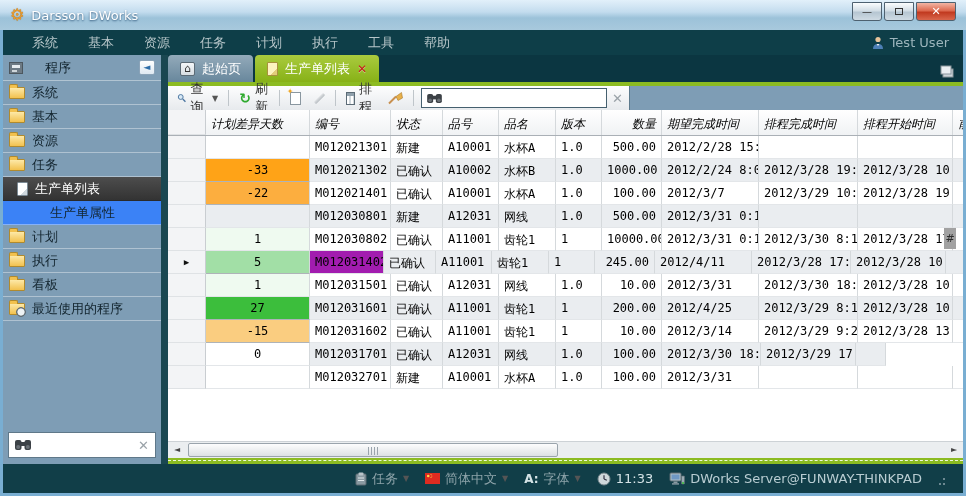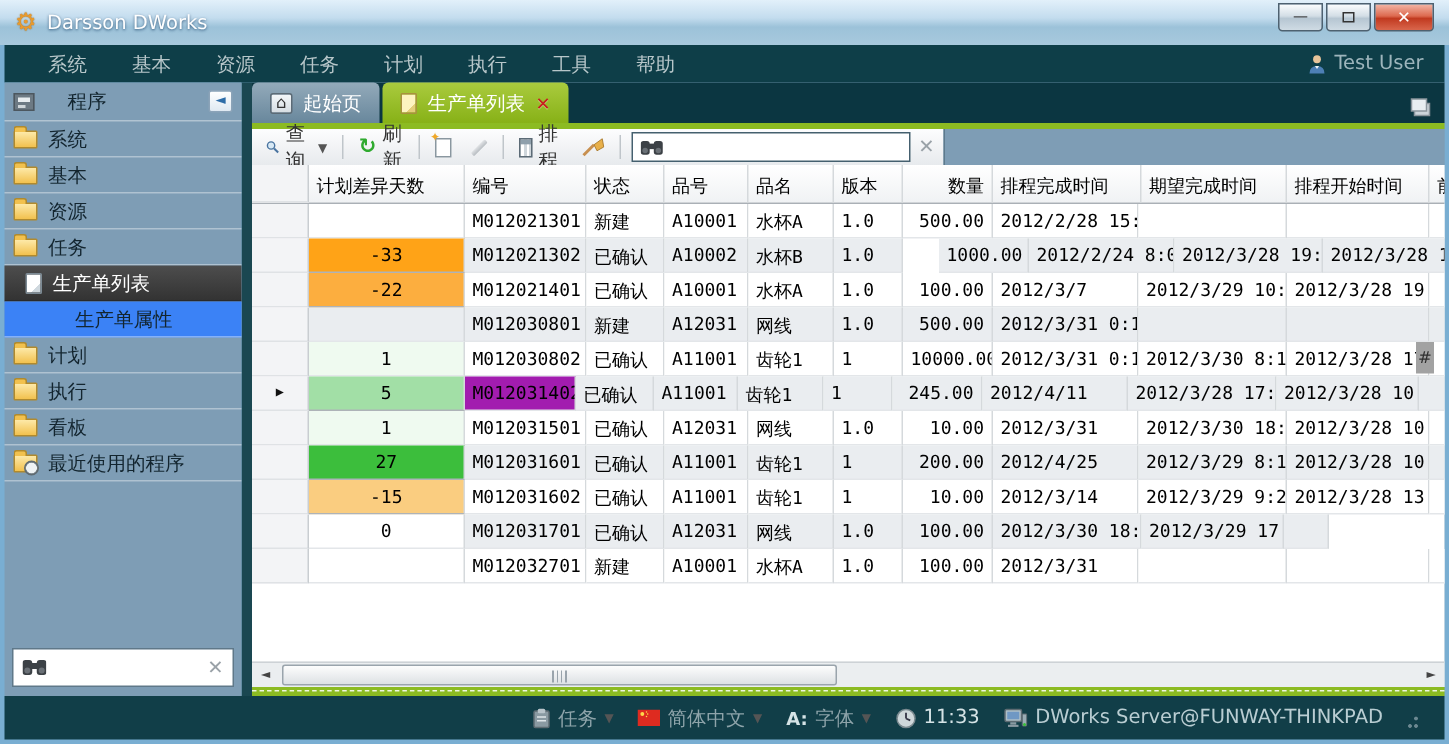--- a/index.html
+++ b/index.html
@@ -88,21 +88,21 @@
     background-image:linear-gradient(#8fa0ac 3px,transparent 3px),
       repeating-linear-gradient(90deg,#fff 0 2px,transparent 2px 4px);}
   .tool-search{flex:1;display:flex;align-items:center;background:#fff;border:1px solid #45606f;
     height:20px;padding:0 5px;gap:5px;}
   .tool-search input{flex:1;border:none;outline:none;font-size:12px;min-width:0;}
 
   
   .grid{flex:1;background:#fff;position:relative;overflow:hidden;}
   .thead{display:flex;height:26px;background:linear-gradient(#fff,#f0f2f4);border-bottom:1px solid #aab0b6;}
   .hcell{flex:none;font-size:12px;color:#000;padding:6px 5px 16px 5px;border-right:1px solid #d5d9dc;
-    white-space:nowrap;overflow:hidden;cursor:pointer;}
+    white-space:nowrap;overflow:hidden;cursor:pointer;font-style:italic;}
   .trow{display:flex;height:23px;}
   .tcell{flex:none;font-size:12px;color:#000;padding:4px 5px 0 5px;border-right:1px solid #d5d9dc;
     border-bottom:1px solid #e3e6e9;white-space:nowrap;overflow:hidden;
     font-family:"DejaVu Sans Mono","DejaVu Sans",sans-serif;}
   .rowhead{background:#f3f4f6;border-right:1px solid #c9cdd1;border-bottom:1px solid #dfe2e5;
     text-align:center;font-size:9px;color:#111;padding-top:6px;}
   .num{text-align:right;}
   .ctr{text-align:center;}
   .hashbadge{position:absolute;right:7px;top:118px;width:12px;height:21px;background:#a2a2a2;
     color:#2e2e2e;font-size:11px;text-align:center;line-height:21px;}
@@ -303,22 +303,22 @@
       <div class="grid">
         <div class="thead" id="thead">
             <div class="hcell rowhead" style="width: 38px;"></div>
             <div class="hcell" style="width: 104px;">计划差异天数</div>
             <div class="hcell" style="width: 81px;">编号</div>
             <div class="hcell" style="width: 52px;">状态</div>
             <div class="hcell" style="width: 56px;">品号</div>
             <div class="hcell" style="width: 57px;">品名</div>
             <div class="hcell" style="width: 46px;">版本</div>
             <div class="hcell num" style="width: 60px;">数量</div>
+            <div class="hcell" style="width: 97px;">期望完成时间</div>
             <div class="hcell" style="width: 99px;">排程完成时间</div>
-            <div class="hcell" style="width: 97px;">期望完成时间</div>
             <div class="hcell" style="width: 95px;">排程开始时间</div>
             <div class="hcell" style="width: 30px;">前</div>
           </div>
         <div id="tbody">
             <div class="trow">
               <div class="tcell rowhead" style="width: 38px;"></div>
               <div class="tcell ctr" style="width: 104px; background: rgb(255, 255, 255);"></div>
               <div class="tcell" style="width: 81px; background: rgb(255, 255, 255);">M012021301</div>
               <div class="tcell" style="width: 52px; background: rgb(255, 255, 255);">新建</div>
               <div class="tcell" style="width: 56px; background: rgb(255, 255, 255);">A10001</div>
@@ -331,21 +331,21 @@
               <div class="tcell" style="width: 30px; background: rgb(255, 255, 255);"></div>
             </div>
             <div class="trow">
               <div class="tcell rowhead" style="width: 38px;"></div>
               <div class="tcell ctr" style="width: 104px; background: rgb(255, 163, 23); border-bottom: 1px solid rgb(174, 179, 184);">-33</div>
               <div class="tcell" style="width: 81px; background: rgb(234, 237, 240);">M012021302</div>
               <div class="tcell" style="width: 52px; background: rgb(234, 237, 240);">已确认</div>
               <div class="tcell" style="width: 56px; background: rgb(234, 237, 240);">A10002</div>
               <div class="tcell" style="width: 57px; background: rgb(234, 237, 240);">水杯B</div>
               <div class="tcell" style="width: 46px; background: rgb(234, 237, 240);">1.0</div>
-              <div class="tcell num" style="width: 60px; background: rgb(234, 237, 240); margin-left: 24px;">1000.00</div>
+              <div class="tcell num" style="width: 60px; background: rgb(234, 237, 240);">1000.00</div>
               <div class="tcell" style="width: 97px; background: rgb(234, 237, 240);">2012/2/24 8:00</div>
               <div class="tcell" style="width: 99px; background: rgb(234, 237, 240);">2012/3/28 19:10</div>
               <div class="tcell" style="width: 95px; background: rgb(234, 237, 240);">2012/3/28 10:52</div>
               <div class="tcell" style="width: 30px; background: rgb(234, 237, 240);"></div>
             </div>
             <div class="trow">
               <div class="tcell rowhead" style="width: 38px;"></div>
               <div class="tcell ctr" style="width: 104px; background: rgb(252, 174, 63); border-bottom: 1px solid rgb(174, 179, 184);">-22</div>
               <div class="tcell" style="width: 81px; background: rgb(255, 255, 255);">M012021401</div>
               <div class="tcell" style="width: 52px; background: rgb(255, 255, 255);">已确认</div>

